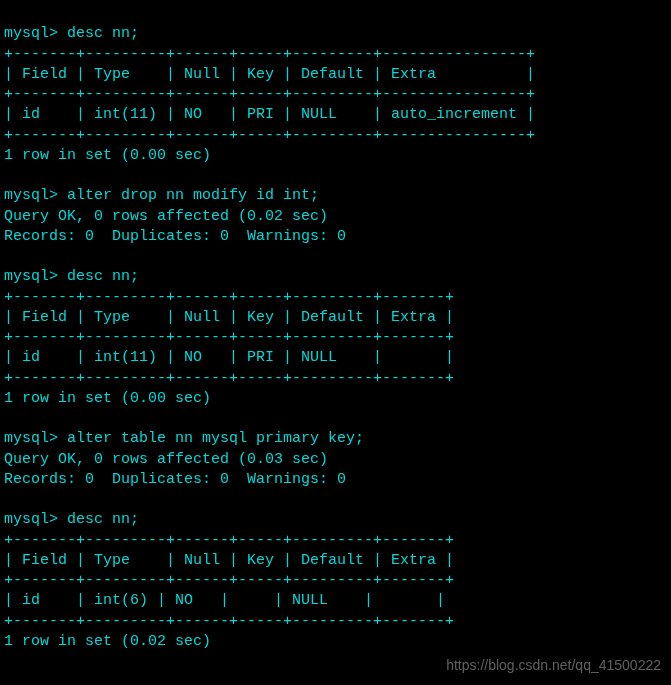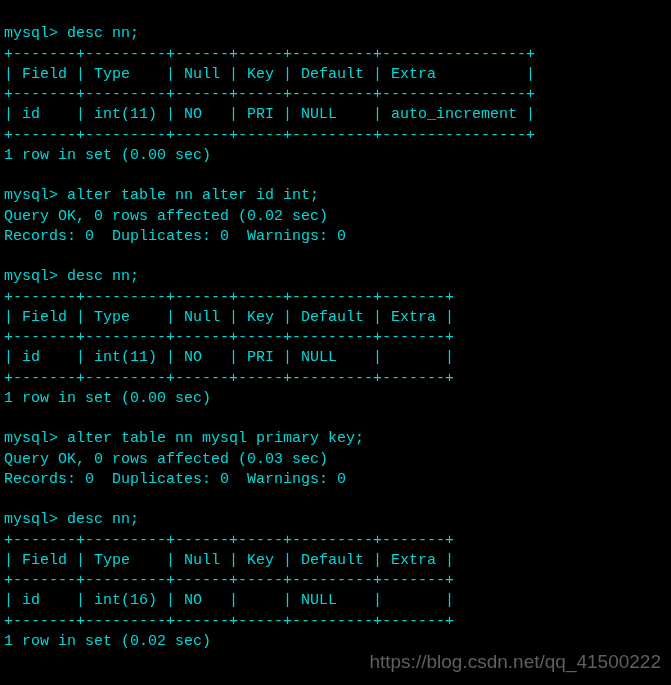--- a/index.html
+++ b/index.html
@@ -16,54 +16,54 @@
   }
   .term {
     white-space: pre;
   }
   .watermark {
     position: absolute;
     right: 10px;
     bottom: 10px;
     color: #888;
     font-family: sans-serif;
-    font-size: 19px;
+    font-size: 14px;
     opacity: 0.7;
   }
 </style>
 </head>
 <body>
 
 <div class="term">
 <span><span>mysql&gt; </span></span><span>desc nn;</span>
 <span>+-------+---------+------+-----+---------+----------------+</span>
 <span>| Field | Type    | Null | Key | Default | Extra          |</span>
 <span>+-------+---------+------+-----+---------+----------------+</span>
 <span>| id    | int(11) | NO   | PRI | NULL    | auto_increment |</span>
 <span>+-------+---------+------+-----+---------+----------------+</span>
 <span>1 row in set (0.00 sec)</span>
 
-<span><span>mysql&gt; </span></span><span>alter table nn alter id int;</span>
+<span><span>mysql&gt; </span></span><span>alter drop nn modify id int;</span>
 <span>Query OK, 0 rows affected (0.02 sec)</span>
 <span>Records: 0  Duplicates: 0  Warnings: 0</span>
 
 <span><span>mysql&gt; </span></span><span>desc nn;</span>
 <span>+-------+---------+------+-----+---------+-------+</span>
 <span>| Field | Type    | Null | Key | Default | Extra |</span>
 <span>+-------+---------+------+-----+---------+-------+</span>
 <span>| id    | int(11) | NO   | PRI | NULL    |       |</span>
 <span>+-------+---------+------+-----+---------+-------+</span>
 <span>1 row in set (0.00 sec)</span>
 
 <span><span>mysql&gt; </span></span><span>alter table nn mysql primary key;</span>
 <span>Query OK, 0 rows affected (0.03 sec)</span>
 <span>Records: 0  Duplicates: 0  Warnings: 0</span>
 
 <span><span>mysql&gt; </span></span><span>desc nn;</span>
 <span>+-------+---------+------+-----+---------+-------+</span>
 <span>| Field | Type    | Null | Key | Default | Extra |</span>
 <span>+-------+---------+------+-----+---------+-------+</span>
-<span>| id    | int(16) | NO   |     | NULL    |       |</span>
+<span>| id    | int(6) | NO   |     | NULL    |       |</span>
 <span>+-------+---------+------+-----+---------+-------+</span>
 <span>1 row in set (0.02 sec)</span>
 </div>
 
 <div class="watermark">https://blog.csdn.net/qq_41500222</div>
 
 </body></html>

